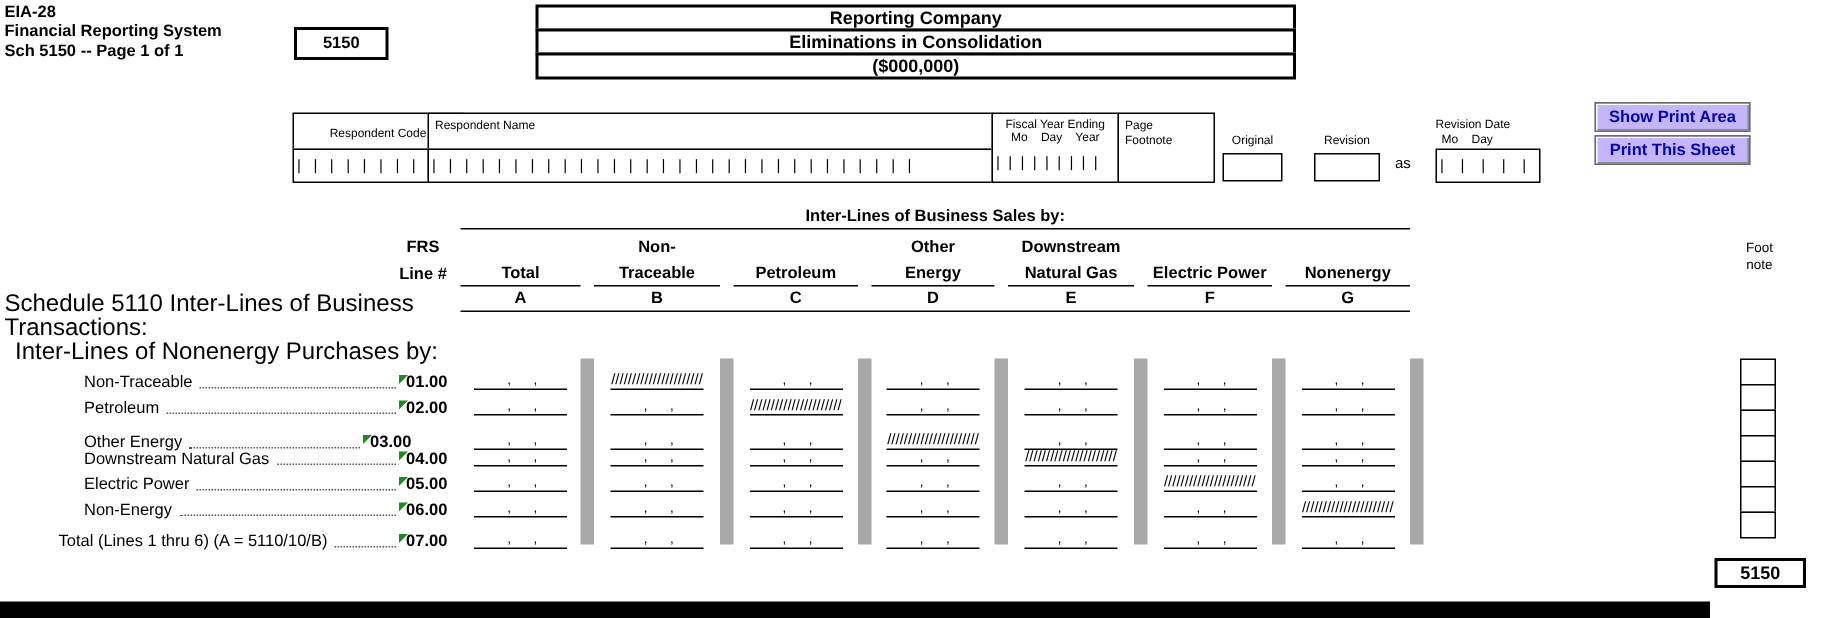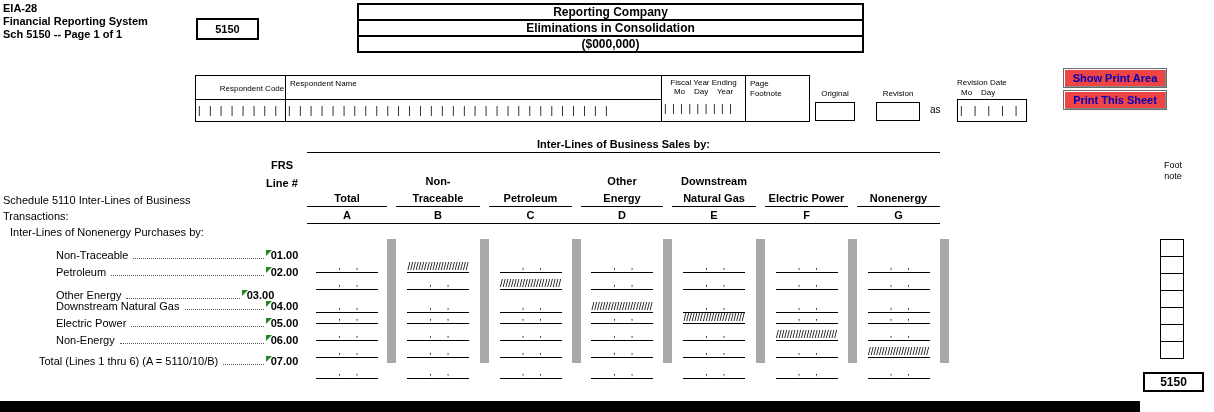--- a/index.html
+++ b/index.html
@@ -7,29 +7,29 @@
   .page{position:relative;width:1214px;height:412px;background:#fff;font-family:"Liberation Sans",sans-serif;color:#000;overflow:hidden;}
   .abs{position:absolute;}
   .corner{left:3px;top:2px;font-size:11px;font-weight:bold;line-height:13px;white-space:nowrap;}
   .sched-box{left:196px;top:18px;width:63px;height:22px;border:2px solid #000;font-weight:bold;font-size:11px;display:flex;align-items:center;justify-content:center;}
   .title-block{left:357px;top:3px;width:507px;}
   .title-row{border:2px solid #000;height:18px;margin-top:-2px;display:flex;align-items:center;justify-content:center;font-weight:bold;font-size:12px;background:#fff;}
   .title-row:first-child{margin-top:0;}
   .box{border:1px solid #000;position:absolute;background:#fff;}
   .lbl8{font-size:8px;line-height:9px;}
   .ticks{font-size:10px;white-space:pre;overflow:hidden;display:flex;align-items:center;padding-left:2px;}
-  .btn{left:1063px;width:104px;height:20px;background:#ef4444;border:1px solid #6b6b6b;box-shadow:inset 1px 1px 0 #ffffff, inset -1px -1px 0 #8a8a8a;color:#0000b8;font-weight:bold;font-size:11px;display:flex;align-items:center;justify-content:center;cursor:pointer;white-space:nowrap;}
+  .btn{left:1063px;width:104px;height:20px;background:#c4b5fd;border:1px solid #6b6b6b;box-shadow:inset 1px 1px 0 #ffffff, inset -1px -1px 0 #8a8a8a;color:#0000b8;font-weight:bold;font-size:11px;display:flex;align-items:center;justify-content:center;cursor:pointer;white-space:nowrap;}
   .group-hdr{left:307px;top:138px;width:633px;text-align:center;font-weight:bold;font-size:11px;border-bottom:1px solid #000;padding-bottom:2px;}
-  .cols-grid{display:grid;grid-template-columns:80px 9px 84px 9px 83px 9px 82px 9px 84px 9px 83px 9px 83px;margin-top:16px;}
+  .cols-grid{display:grid;grid-template-columns:80px 9px 84px 9px 83px 9px 82px 9px 84px 9px 83px 9px 83px;}
   .hdr-row{left:307px;width:633px;}
   .hdr-cell{text-align:center;font-weight:bold;font-size:11px;white-space:nowrap;line-height:13px;}
   .hdr-underline{border-bottom:1px solid #000;height:15px;}
   .letters-row{border-bottom:1px solid #000;padding-bottom:1px;height:15px;}
   .frs{left:260px;width:44px;text-align:center;font-weight:bold;font-size:11px;}
-  .left-head{font-size:11px;white-space:nowrap;}
+  .left-head{font-size:16px;white-space:nowrap;}
   .data-row{position:absolute;left:3px;width:937px;height:17px;display:flex;}
   .row-label-area{width:301px;display:flex;align-items:flex-end;font-size:11px;}
   .row-label-area.indent{padding-left:17px;}
   .row-label{white-space:nowrap;line-height:13px;padding-left:36px;}
   .leader{flex:1;border-bottom:1px dotted #555;margin:0 2px 3px 5px;min-width:8px;}
   .num-cell{width:38px;position:relative;display:flex;align-items:flex-end;justify-content:center;}
   .flag{position:absolute;left:0;top:1px;width:0;height:0;border-top:6px solid #1e8a1e;border-right:6px solid transparent;}
   .line-num{font-weight:bold;font-size:11px;line-height:13px;padding-right:1px;}
   .row-cells{width:633px;margin-left:3px;}
   .cell{display:flex;align-items:flex-end;justify-content:center;}

